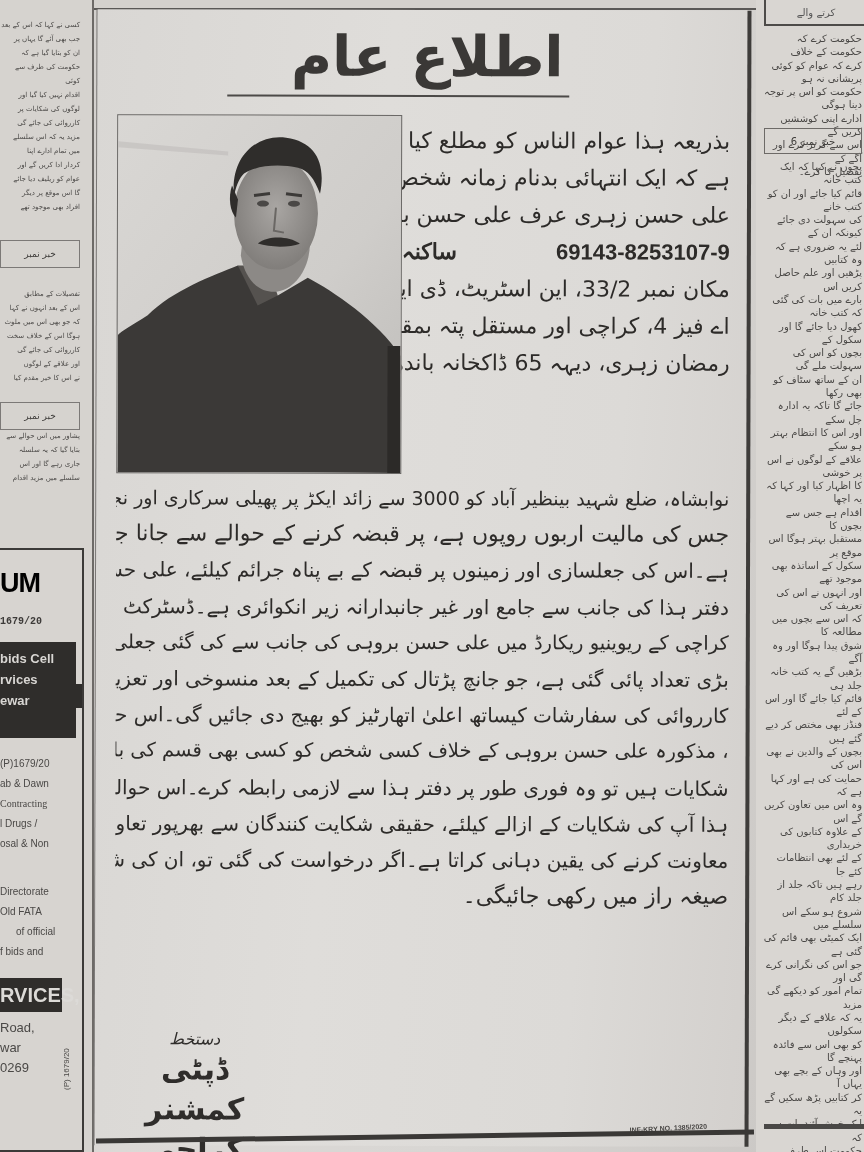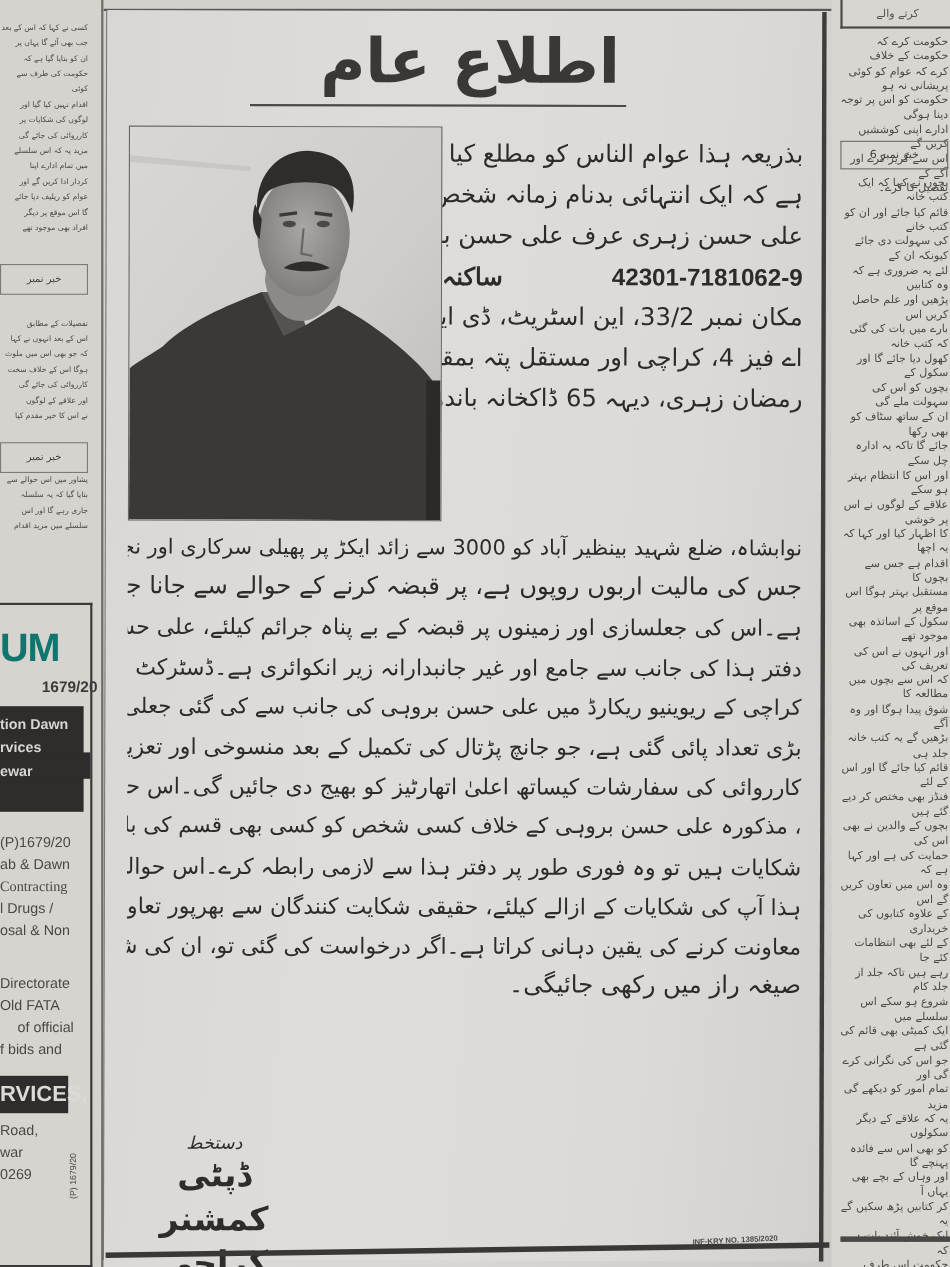--- a/index.html
+++ b/index.html
@@ -24,28 +24,28 @@
   }
   .left-strip .box-heading {
     position:absolute; left:0; width:78px; height:26px;
     border:1px solid #7c7977; font-size:9px; direction:rtl; color:#3e3c3a;
     display:flex; align-items:center; justify-content:center;
   }
   .ad-box {
     position:absolute; left:0; top:548px; width:82px; height:600px;
     border:2px solid #3c3a38; border-left:none; background:#d7d4d0;
   }
-  .ad-title { position:absolute; left:0; top:18px; font-weight:bold; font-size:36px; color:#0f766e; font-family:"Liberation Sans", sans-serif; letter-spacing:-1px;}
-  .ad-ref { position:absolute; left:0; top:66px; font-size:14px; font-weight:bold; color:#3d3b39; font-family:Liberation Sans, sans-serif;padding-left:38px;}
+  .ad-title { position:absolute; left:0; top:18px; font-weight:bold; font-size:27px; color:#000000; font-family:"Liberation Sans", sans-serif; letter-spacing:-1px;}
+  .ad-ref { position:absolute; left:0; top:66px; font-size:10px; font-weight:bold; color:#3d3b39; font-family:Liberation Mono, monospace;}
   .ad-dark {
     position:absolute; left:0; top:92px; width:76px; height:90px; background:#2f2d2b; color:#d8d6d3;
     font-family:"Liberation Sans", sans-serif; font-weight:bold; font-size:13px; line-height:21px; padding-top:6px;
   }
   .ad-dark .ext { position:absolute; left:0; top:42px; width:82px; height:24px; background:#2f2d2b; }
-  .ad-line { position:absolute; left:0; font-size:13px; color:#4a4846; font-family:"Liberation Sans", sans-serif; white-space:nowrap; }
+  .ad-line { position:absolute; left:0; font-size:10px; color:#4a4846; font-family:"Liberation Sans", sans-serif; white-space:nowrap; }
   .ad-dark2 {
     position:absolute; left:0; top:428px; width:62px; height:34px; background:#2f2d2b; color:#dcdad7;
     font-family:"Liberation Sans", sans-serif; font-weight:bold; font-size:20px; line-height:34px;
   }
   .ad-vert { position:absolute; left:62px; top:1090px; transform:rotate(-90deg); transform-origin:left top; font-size:8px; color:#4a4846; font-family:"Liberation Sans", sans-serif; white-space:nowrap; }
 
   
   .right-strip {
     position:absolute; left:756px; top:0; width:108px; height:1152px;
     background:#d9d6d2; overflow:hidden;
@@ -123,21 +123,21 @@
     <div class="box-heading" style="top:402px;">خبر نمبر</div>
     <div class="urdu-block" style="top:429px;">
       پشاور میں اس حوالے سے<br>بتایا گیا کہ یہ سلسلہ<br>جاری رہے گا اور اس<br>سلسلے میں مزید اقدام
     </div>
 
     <div class="ad-box">
       <div class="ad-title">UM</div>
       <div class="ad-ref">1679/20</div>
       <div class="ad-dark">
         <div class="ext"></div>
-        <div style="position:relative;">tion Dawn</div>
+        <div style="position:relative;">bids Cell</div>
         <div style="position:relative;">rvices</div>
         <div style="position:relative;">ewar</div>
       </div>
       <div class="ad-line" style="top:208px;">(P)1679/20</div>
       <div class="ad-line" style="top:228px;">ab &amp; Dawn</div>
       <div class="ad-line" style="top:248px;font-family:Liberation Serif, serif;">Contracting</div>
       <div class="ad-line" style="top:268px;">l Drugs /</div>
       <div class="ad-line" style="top:288px;">osal &amp; Non</div>
       <div class="ad-line" style="top:336px;">Directorate</div>
       <div class="ad-line" style="top:356px;">Old FATA</div>
@@ -195,21 +195,21 @@
         <path d="M140 128 C150 120 170 120 182 128 C172 132 152 132 140 128 Z" fill="#2f2d2b"></path>
         <path d="M158 92 L156 115 L166 117" stroke="#6a6764" stroke-width="2" fill="none"></path>
         <rect x="270" y="230" width="13" height="127" fill="#2c2a28"></rect>
       </svg>
     </div>
 
     <div class="text-right">
       <span class="ln">بذریعہ ہذا عوام الناس کو مطلع کیا جاتا</span>
       <span class="ln">ہے کہ ایک انتہائی بدنام زمانہ شخص بنام</span>
       <span class="ln">علی حسن زہری عرف علی حسن بروہی ولد</span>
-      <span class="ln ltr-num">42301-7181062-9 ساکنہ</span>
+      <span class="ln ltr-num">69143-8253107-9 ساکنہ</span>
       <span class="ln">مکان نمبر 33/2، این اسٹریٹ، ڈی ایچ</span>
       <span class="ln">اے فیز 4، کراچی اور مستقل پتہ بمقام محمد</span>
       <span class="ln">رمضان زہری، دیہہ 65 ڈاکخانہ باندھی،</span>
     </div>
 
     <div class="text-full">
       <span class="ln" style="font-size:19px;">نوابشاہ، ضلع شہید بینظیر آباد کو 3000 سے زائد ایکڑ پر پھیلی سرکاری اور نجی اراضی</span>
       <span class="ln">جس کی مالیت اربوں روپوں ہے، پر قبضہ کرنے کے حوالے سے جانا جاتا</span>
       <span class="ln" style="font-size:20px;">ہے۔اس کی جعلسازی اور زمینوں پر قبضہ کے بے پناہ جرائم کیلئے، علی حسن بروہی،</span>
       <span class="ln" style="font-size:20px;">دفتر ہذا کی جانب سے جامع اور غیر جانبدارانہ زیر انکوائری ہے۔ڈسٹرکٹ ویسٹ</span>

